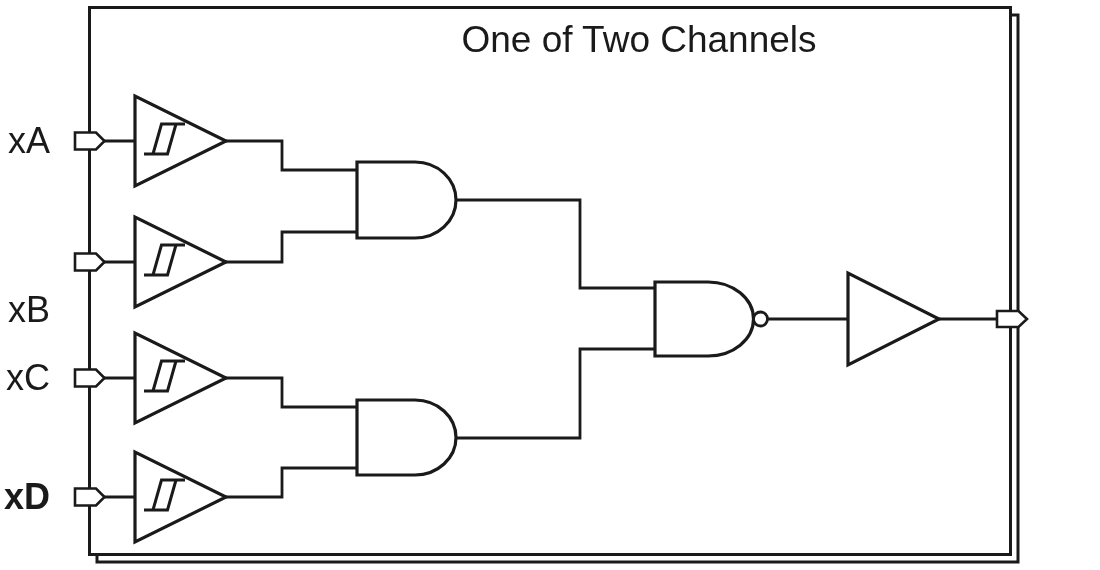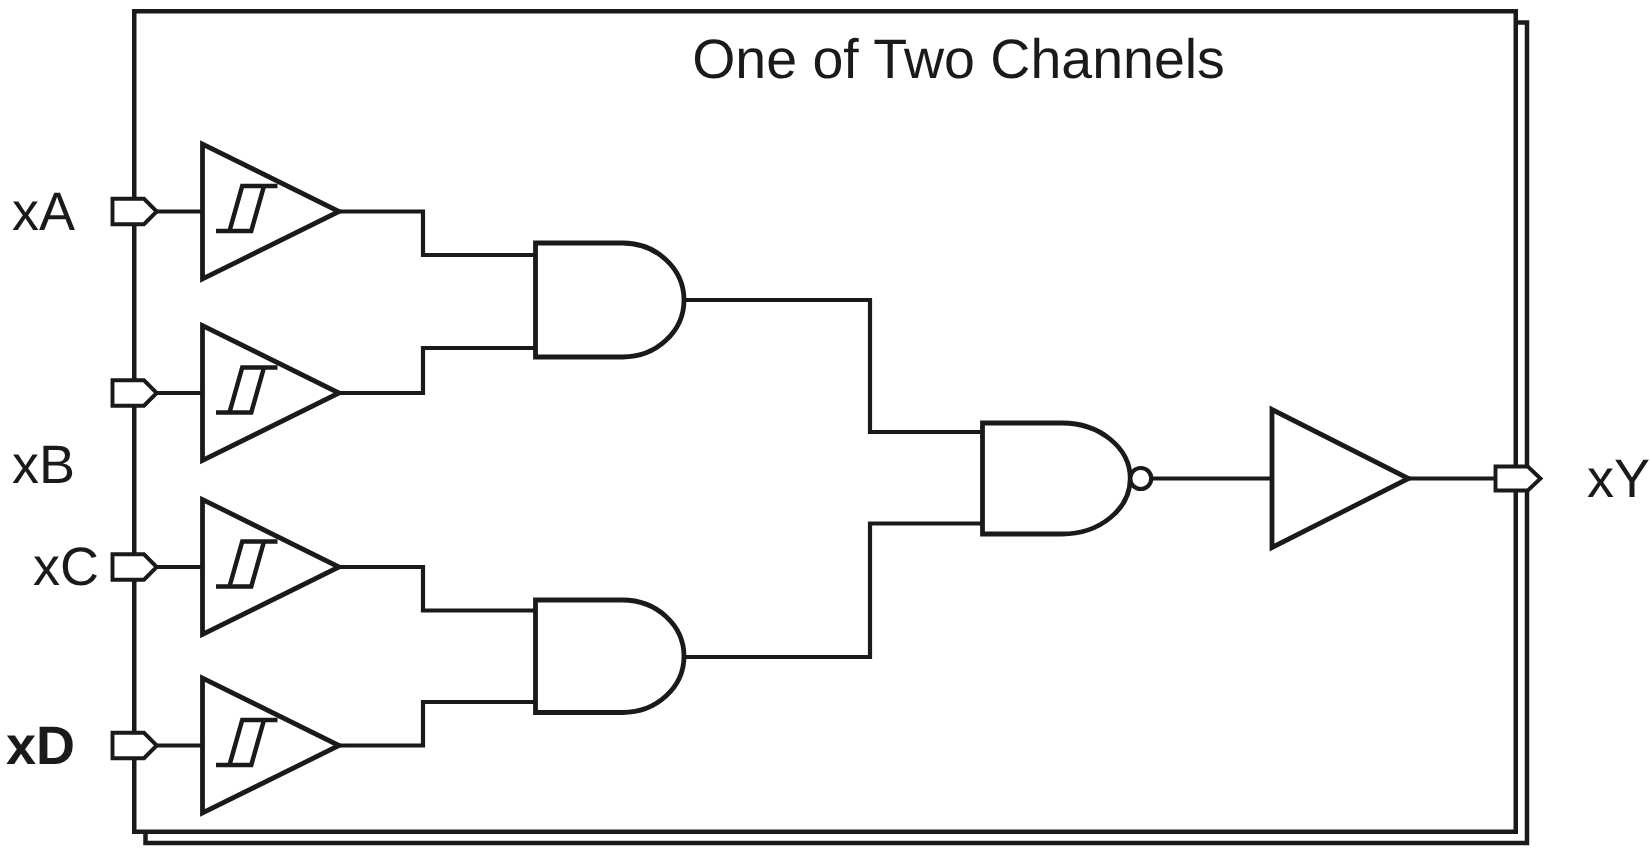--- a/index.html
+++ b/index.html
@@ -41,21 +41,21 @@
     left: 89px; top: 15px; width: 1100px;
     color: var(--line);
     font-size: 37px;
     line-height: 50px;
     text-align: center;
     white-space: nowrap;
     user-select: none;
   }
   .lbl-xa { left: 2px;    top: 116px; width: 48px; }
   .lbl-xb { left: 2px;    top: 237px; width: 48px; margin-top: 48px; }
-  .lbl-xc { left: 2px;    top: 353px; width: 48px; margin-left: 16px; }
+  .lbl-xc { left: 2px;    top: 353px; width: 48px; }
   .lbl-xd { left: 2px;    top: 472px; width: 48px; font-weight: bold; }
   .lbl-xy { left: 1048px; top: 294px; width: 52px; }
 </style>
 </head>
 <body>
 
 <div class="stage">
 
   <svg width="1100" height="570" viewBox="0 0 1100 570">
 
@@ -128,14 +128,13 @@
     <polygon class="pin" points="75,488.5 96,488.5 104.5,497 96,505.5 75,505.5"></polygon>
 
     <polygon class="pin" points="997,311 1018.5,311 1027,319 1018.5,327 997,327"></polygon>
   </svg>
 
   <div class="title">One of Two Channels</div>
   <div class="label lbl-xa">xA</div>
   <div class="label lbl-xb">xB</div>
   <div class="label lbl-xc">xC</div>
   <div class="label lbl-xd">xD</div>
-  <div class="label lbl-xy">xY</div>
 </div>
 
 </body></html>

